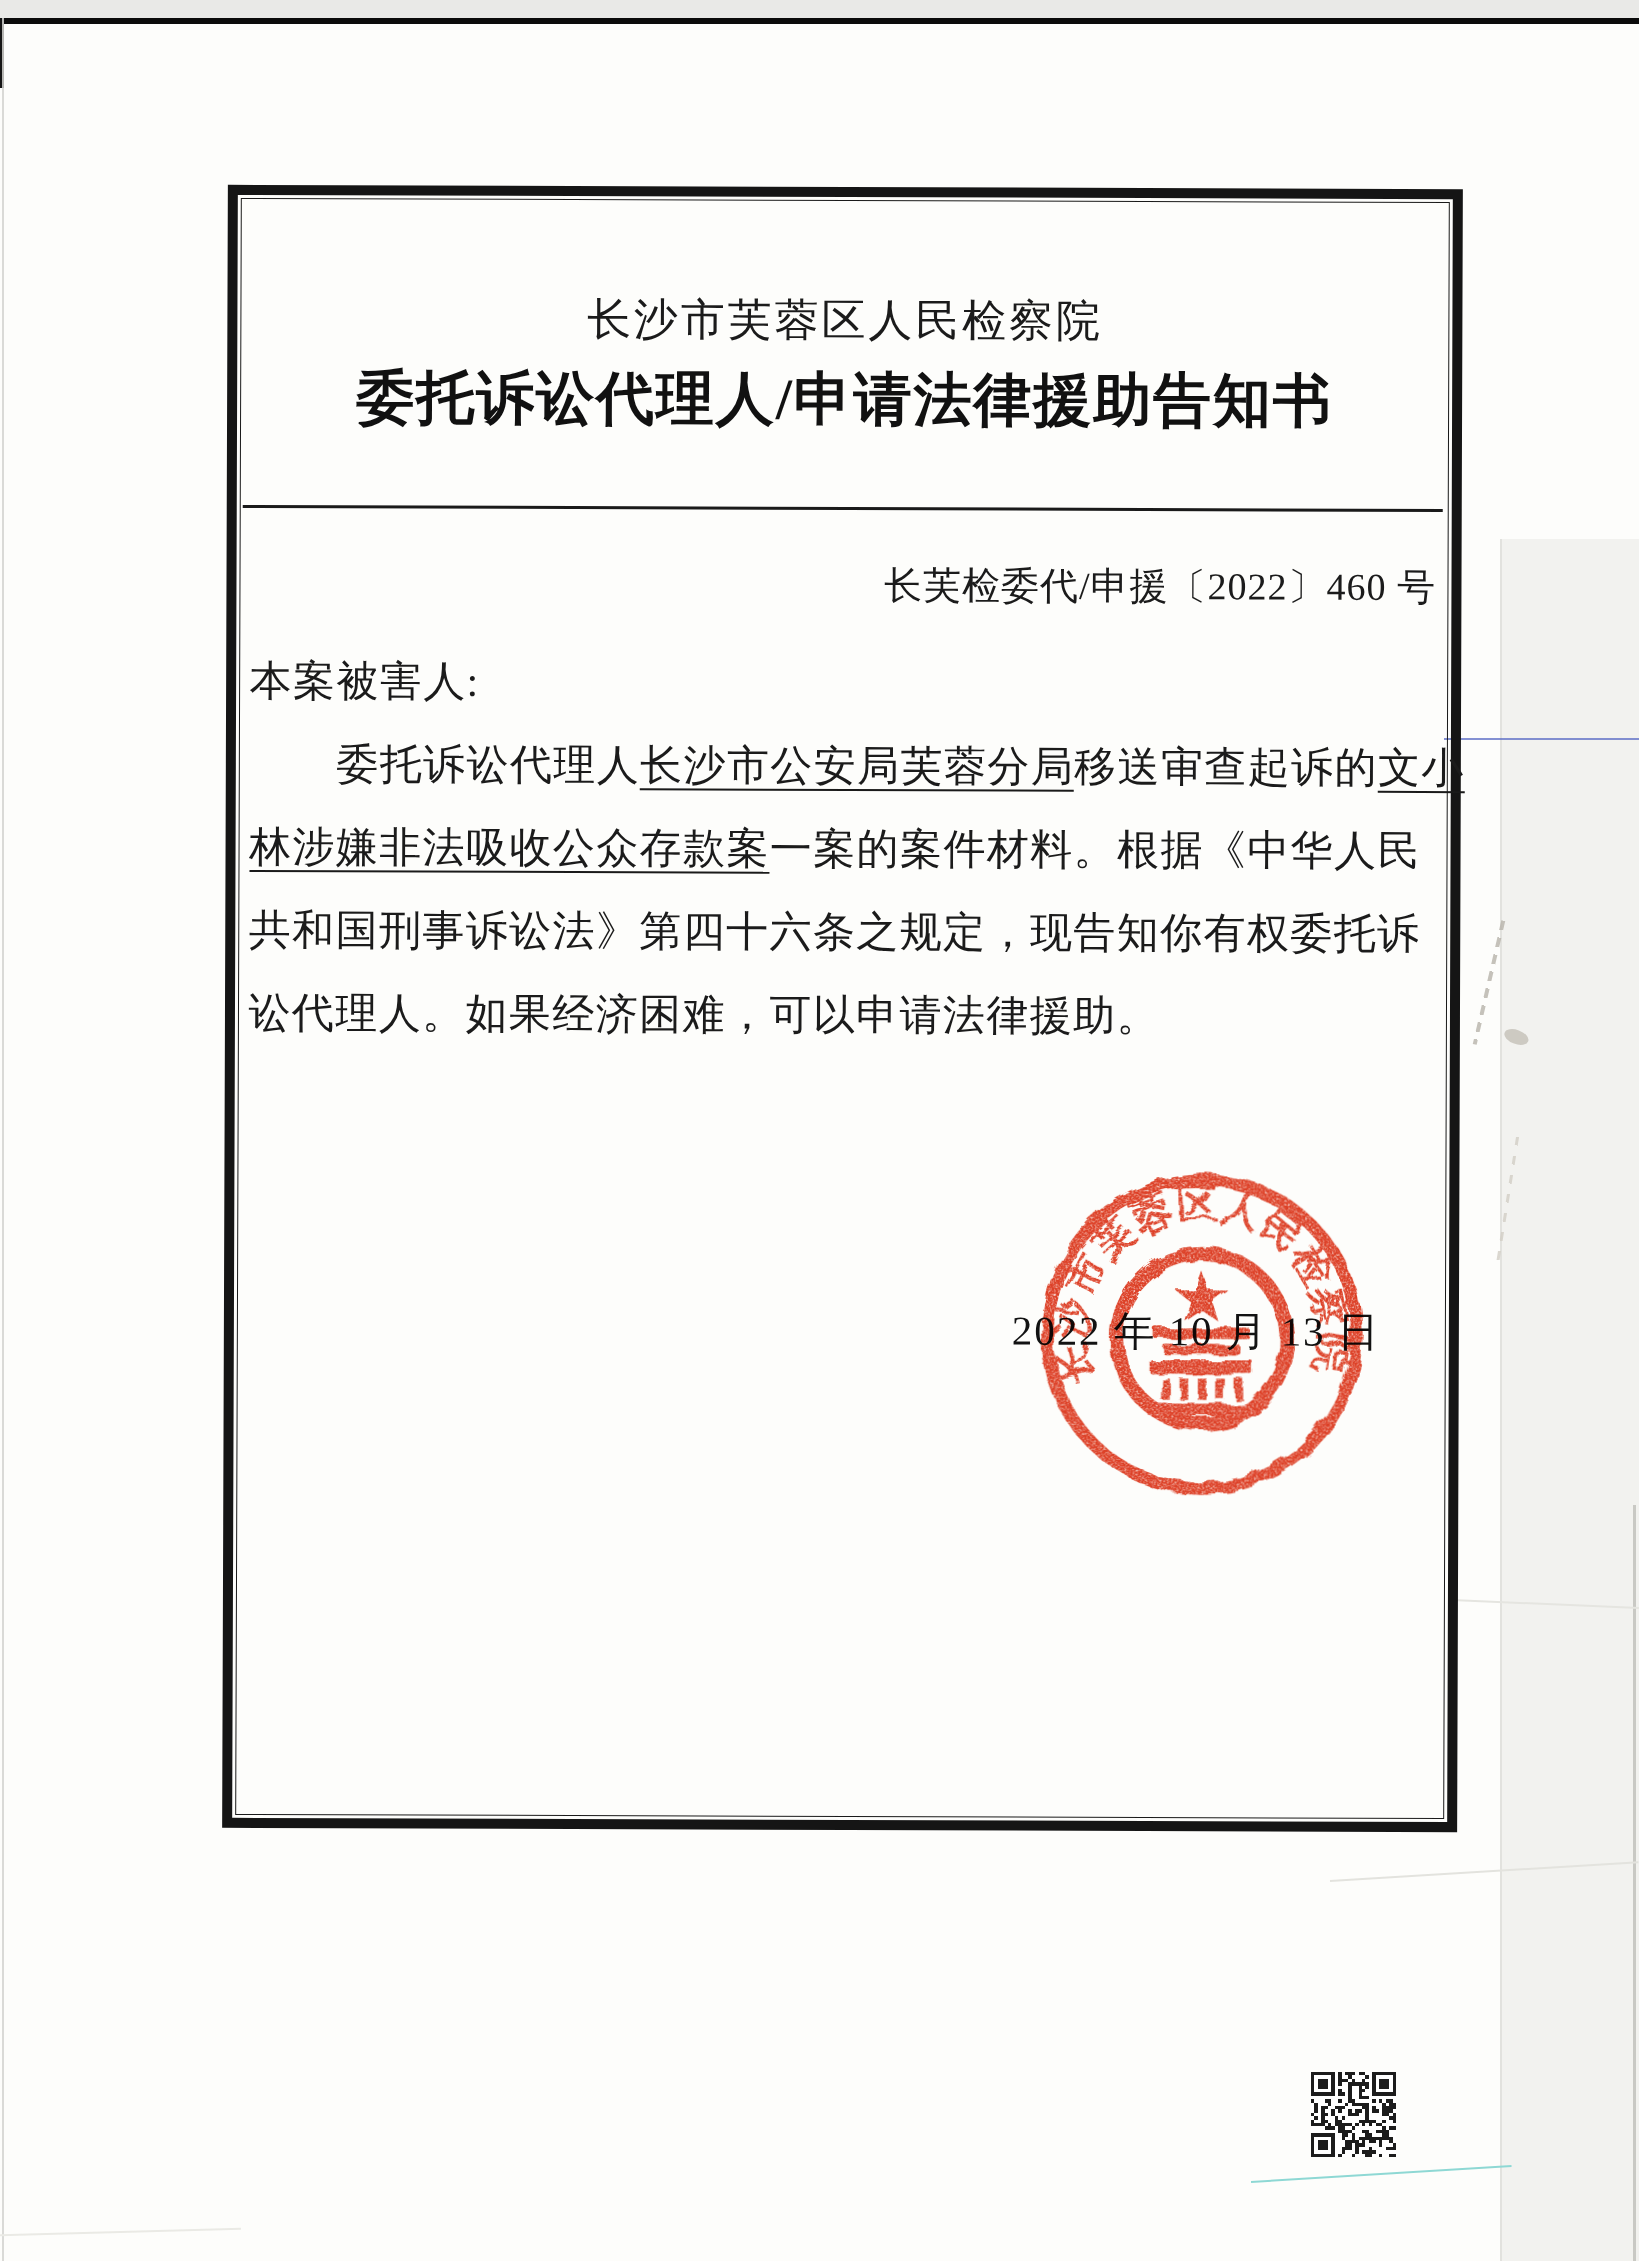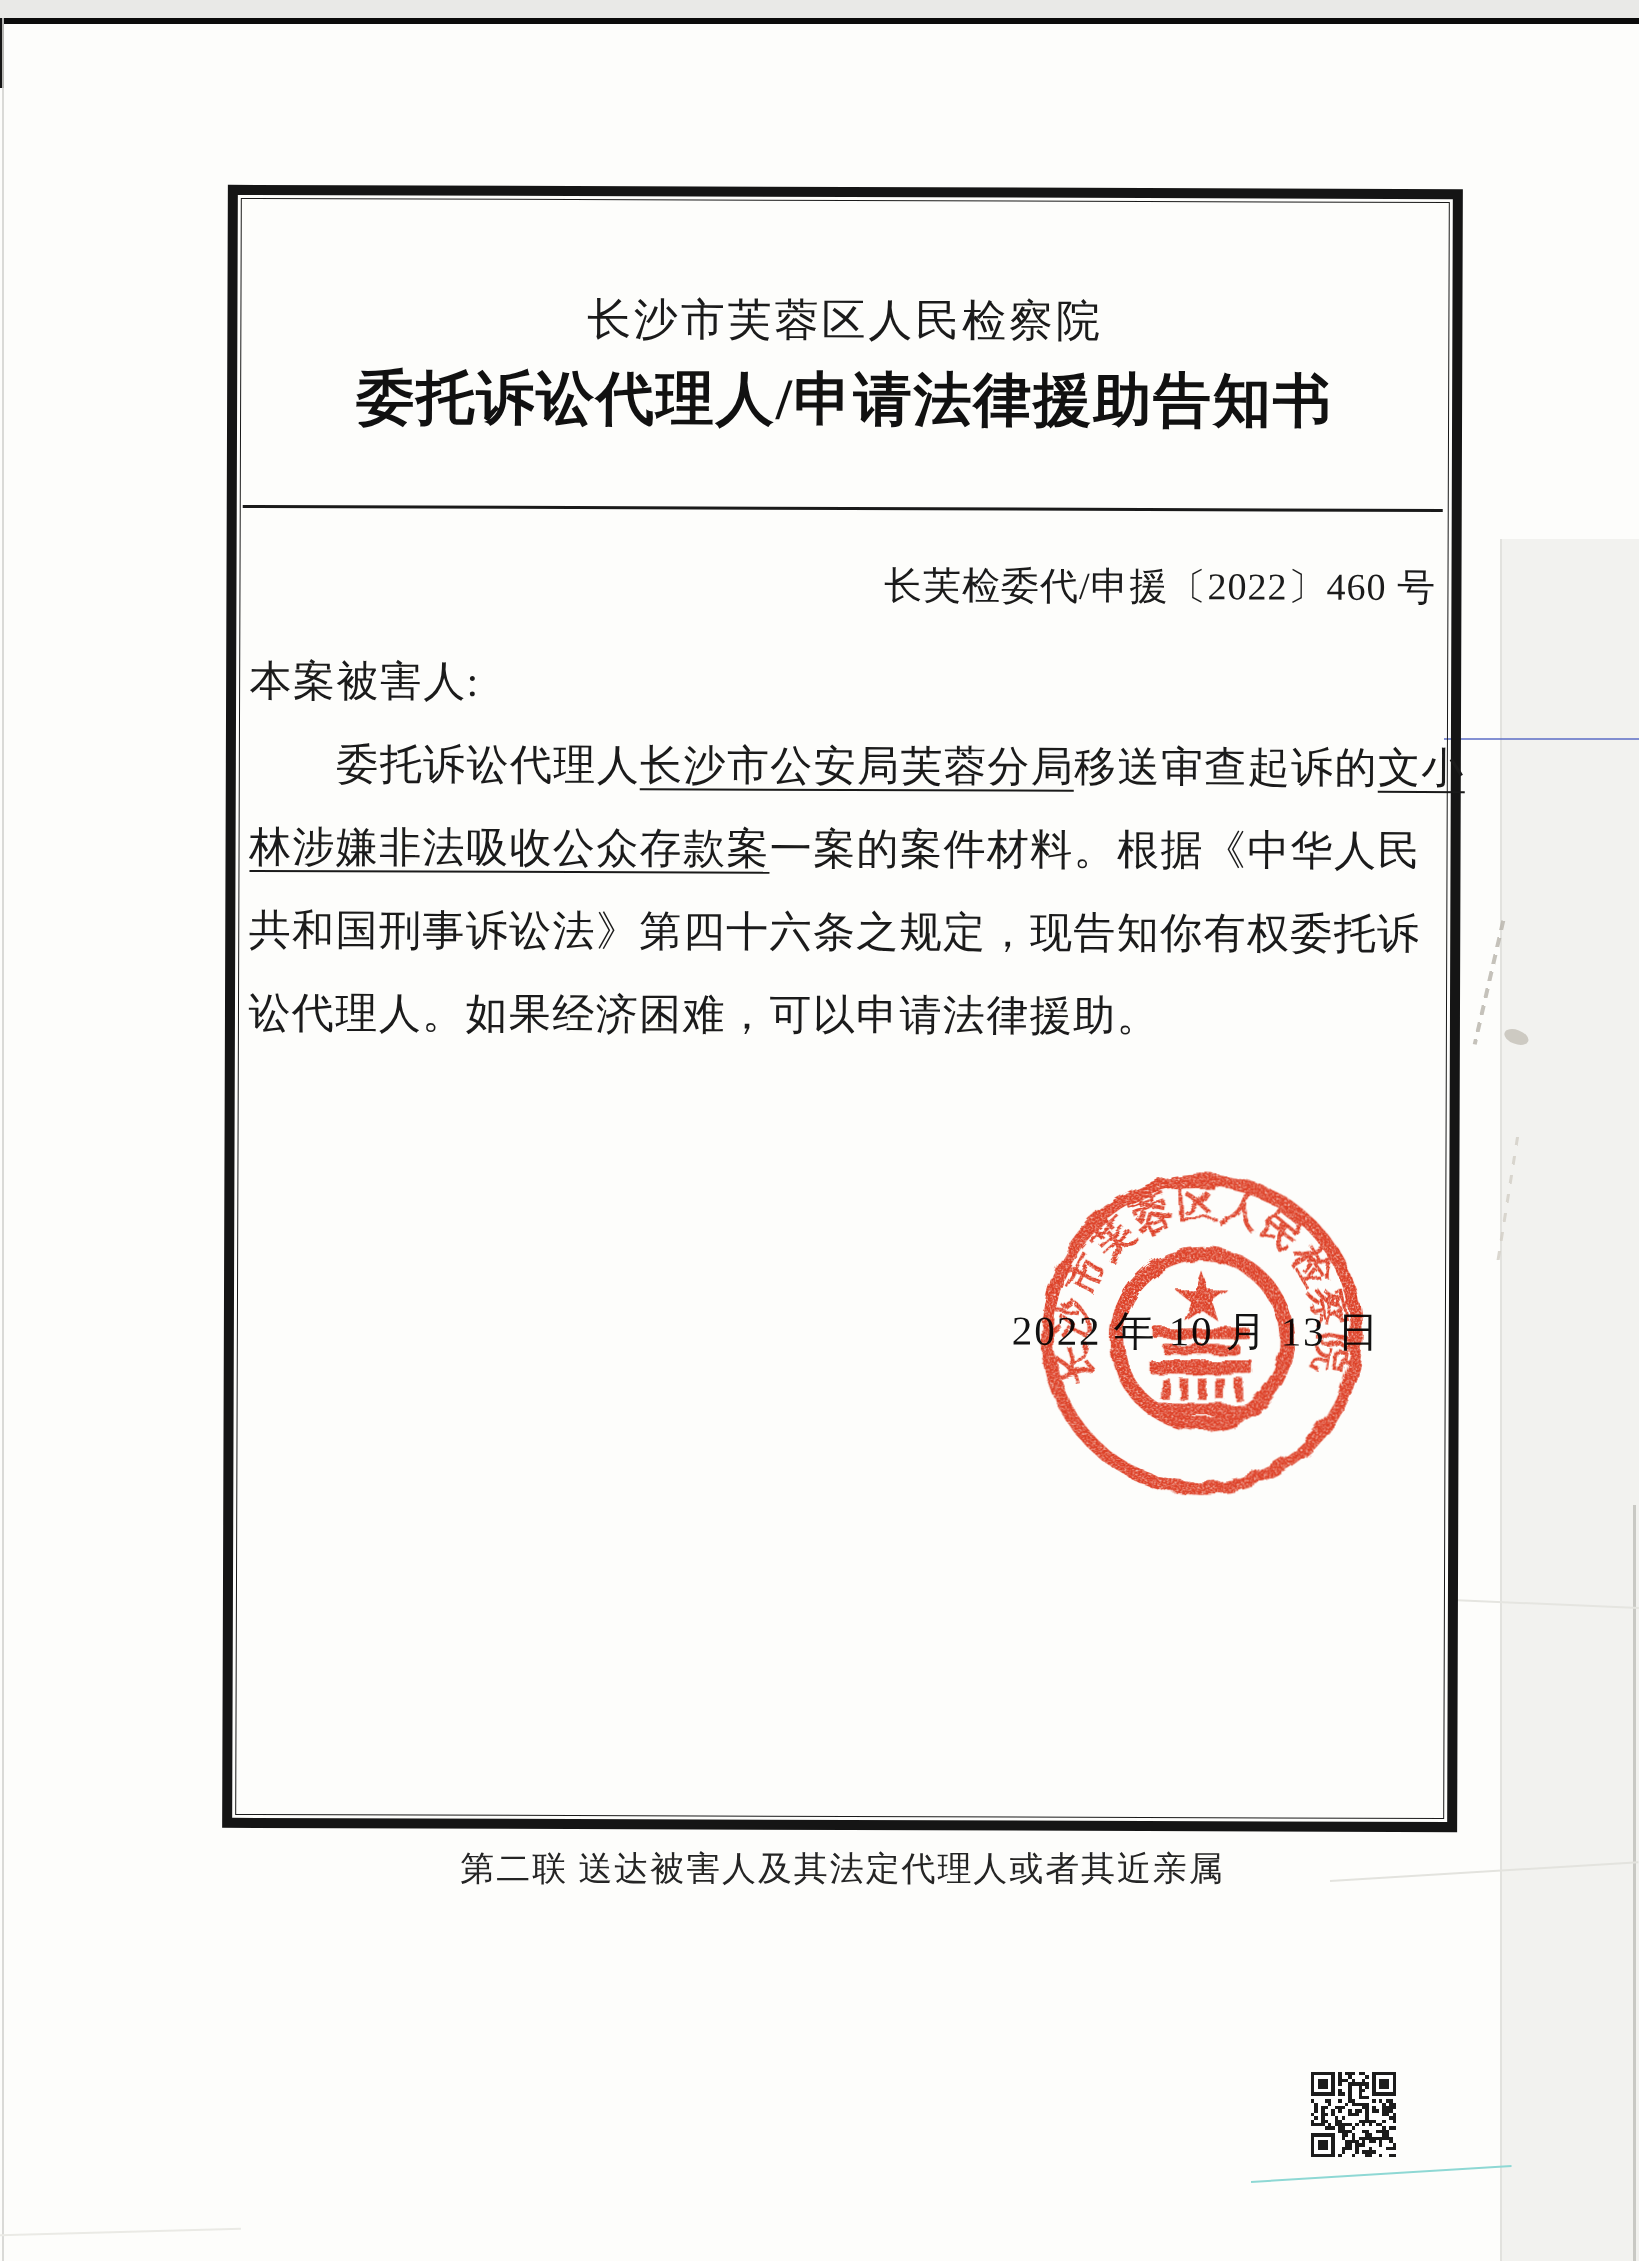--- a/index.html
+++ b/index.html
@@ -117,21 +117,20 @@
           <rect x="150" y="219" width="9" height="22"></rect>
           <rect x="169" y="219" width="9" height="22"></rect>
           <rect x="188" y="219" width="9" height="22"></rect>
           <rect x="207" y="219" width="9" height="22"></rect>
           <rect x="117" y="245" width="112" height="12" rx="2"></rect>
         </g>
       </g>
     </svg>
   </div>
 
-  <div class="footer-note">第二联 送达被害人及其法定代理人或者其近亲属</div>
 
   <svg class="qr" viewBox="0 0 25 25" shape-rendering="crispEdges" xmlns="http://www.w3.org/2000/svg">
     <rect x="0" y="0" width="25" height="25" fill="#ffffff"></rect>
     <g id="qr-mods">
         <rect x="0" y="0" width="7" height="7" fill="#1c1c1c"></rect>
         <rect x="1" y="1" width="5" height="5" fill="#ffffff"></rect>
         <rect x="2" y="2" width="3" height="3" fill="#1c1c1c"></rect>
         <rect x="18" y="0" width="7" height="7" fill="#1c1c1c"></rect>
         <rect x="19" y="1" width="5" height="5" fill="#ffffff"></rect>
         <rect x="20" y="2" width="3" height="3" fill="#1c1c1c"></rect>

